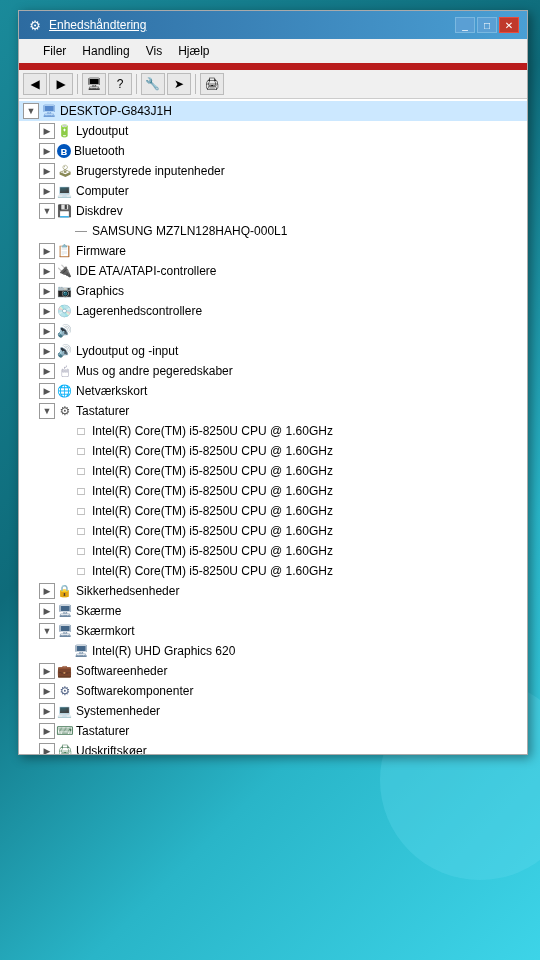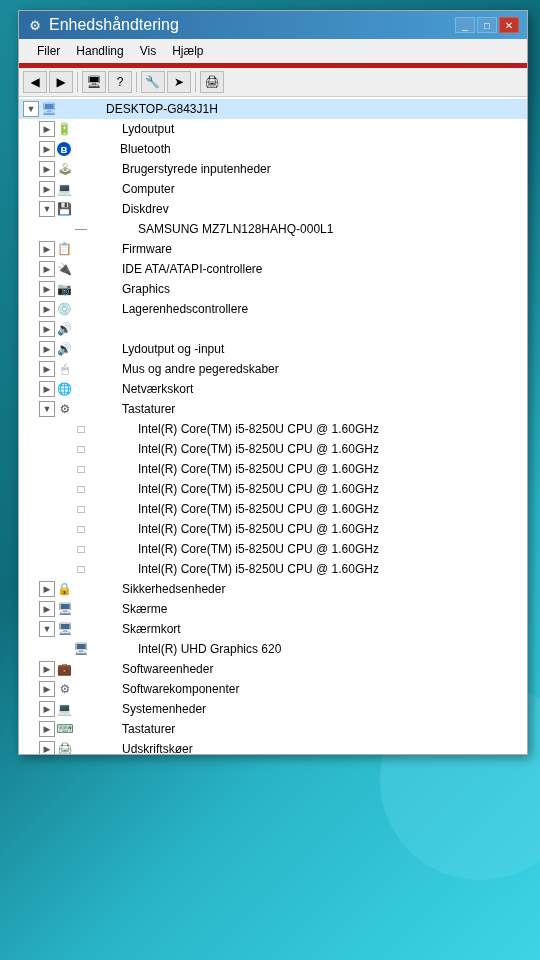--- a/index.html
+++ b/index.html
@@ -51,23 +51,24 @@
       min-height: 28px;
     }
     .title-bar-icon {
       width: 16px;
       height: 16px;
       display: inline-flex;
       align-items: center;
       justify-content: center;
     }
     .title-bar-text {
-      font-size: 16px;
+      font-size: 12px;
       font-weight: normal;
       flex: 1;
+      text-decoration: underline;
     }
     .window-controls {
       display: flex;
       gap: 2px;
     }
     .win-btn {
       width: 20px;
       height: 16px;
       background: #5a9fd4;
       border: 1px solid #7ab8e0;
@@ -76,23 +77,23 @@
       display: flex;
       align-items: center;
       justify-content: center;
       cursor: pointer;
     }
     .win-btn-close { background: #c0392b; border-color: #e74c3c; }
 
     
     .menu-bar {
       background: #f0f0f0;
-      border-bottom: 5px solid #b91c1c;
-      display: flex;
-      padding: 2px 10px;
+      border-bottom: 7px solid #b91c1c;
+      display: flex;
+      padding: 2px 16px;
     }
     .menu-item {
       padding: 3px 8px;
       font-size: 12px;
       color: #000;
       cursor: pointer;
     }
 
     
     .toolbar {
@@ -171,21 +172,20 @@
       align-items: center;
       justify-content: center;
       margin-right: 3px;
       flex-shrink: 0;
       font-size: 12px;
     }
 
     .node-label {
       font-size: 12px;
       color: #000;
-      margin-left: 46px;
     }
 
     
     .icon-computer { color: #5588cc; }
     .icon-battery { color: #228833; }
     .icon-bluetooth { color: #0055aa; font-weight: bold; }
     .icon-input { color: #888855; }
     .icon-disk { color: #888888; }
     .icon-chip { color: #666688; }
     .icon-camera { color: #553399; }

